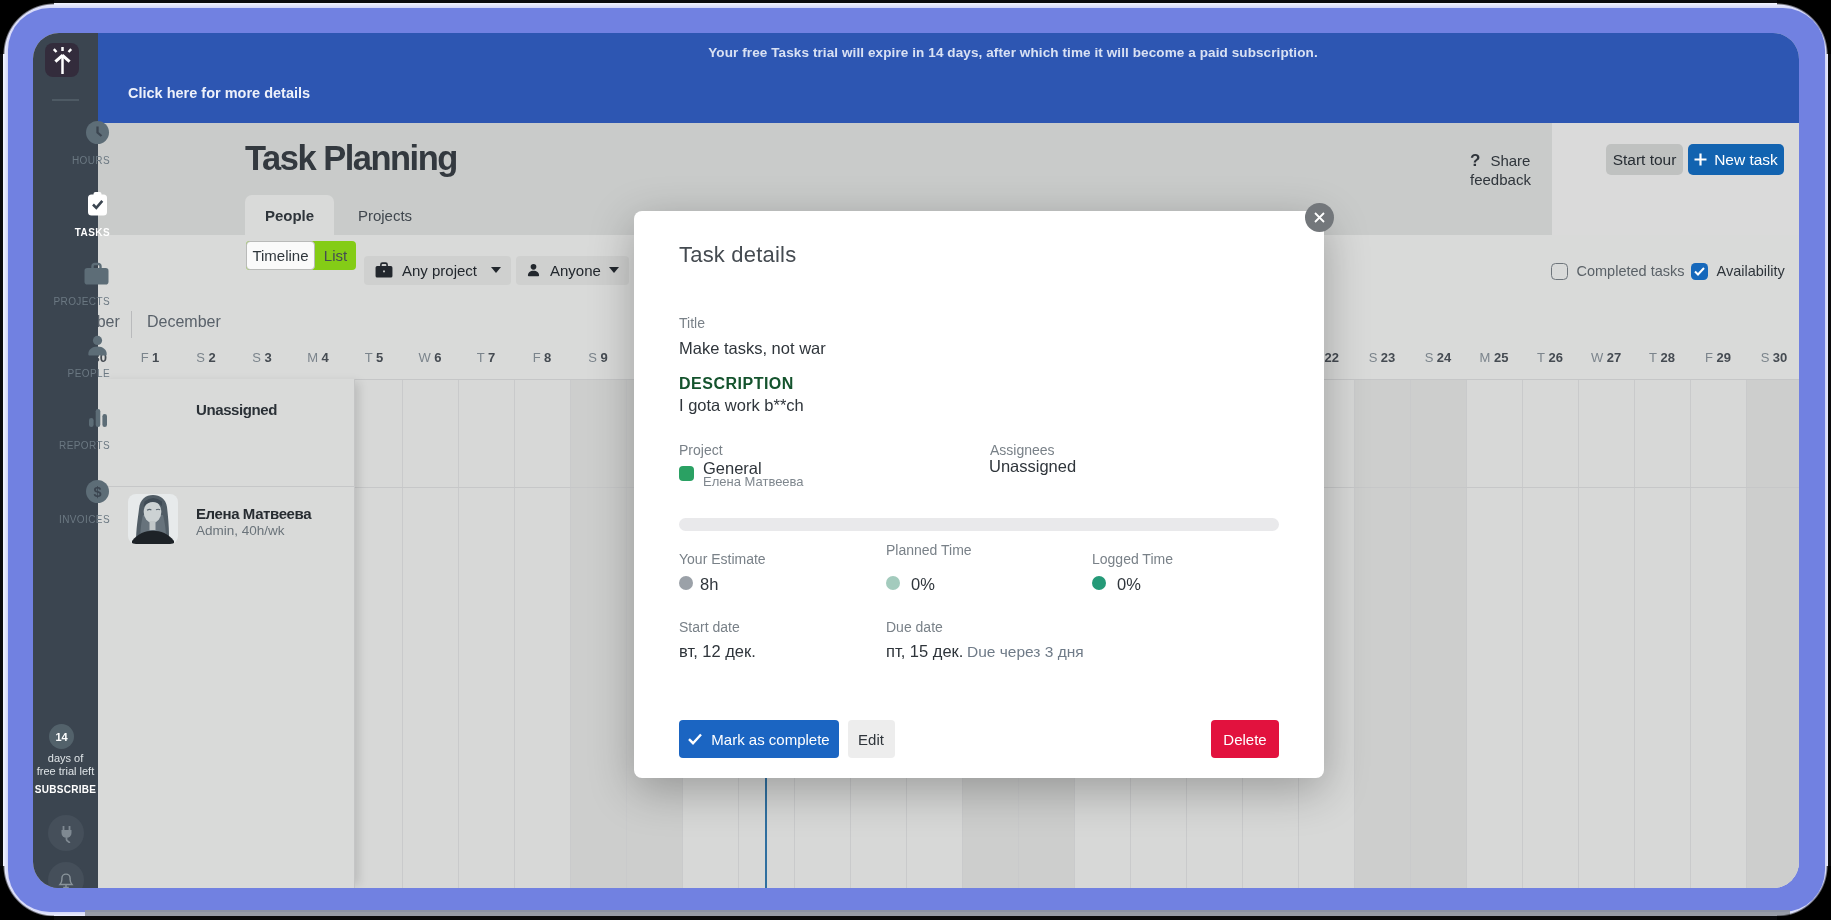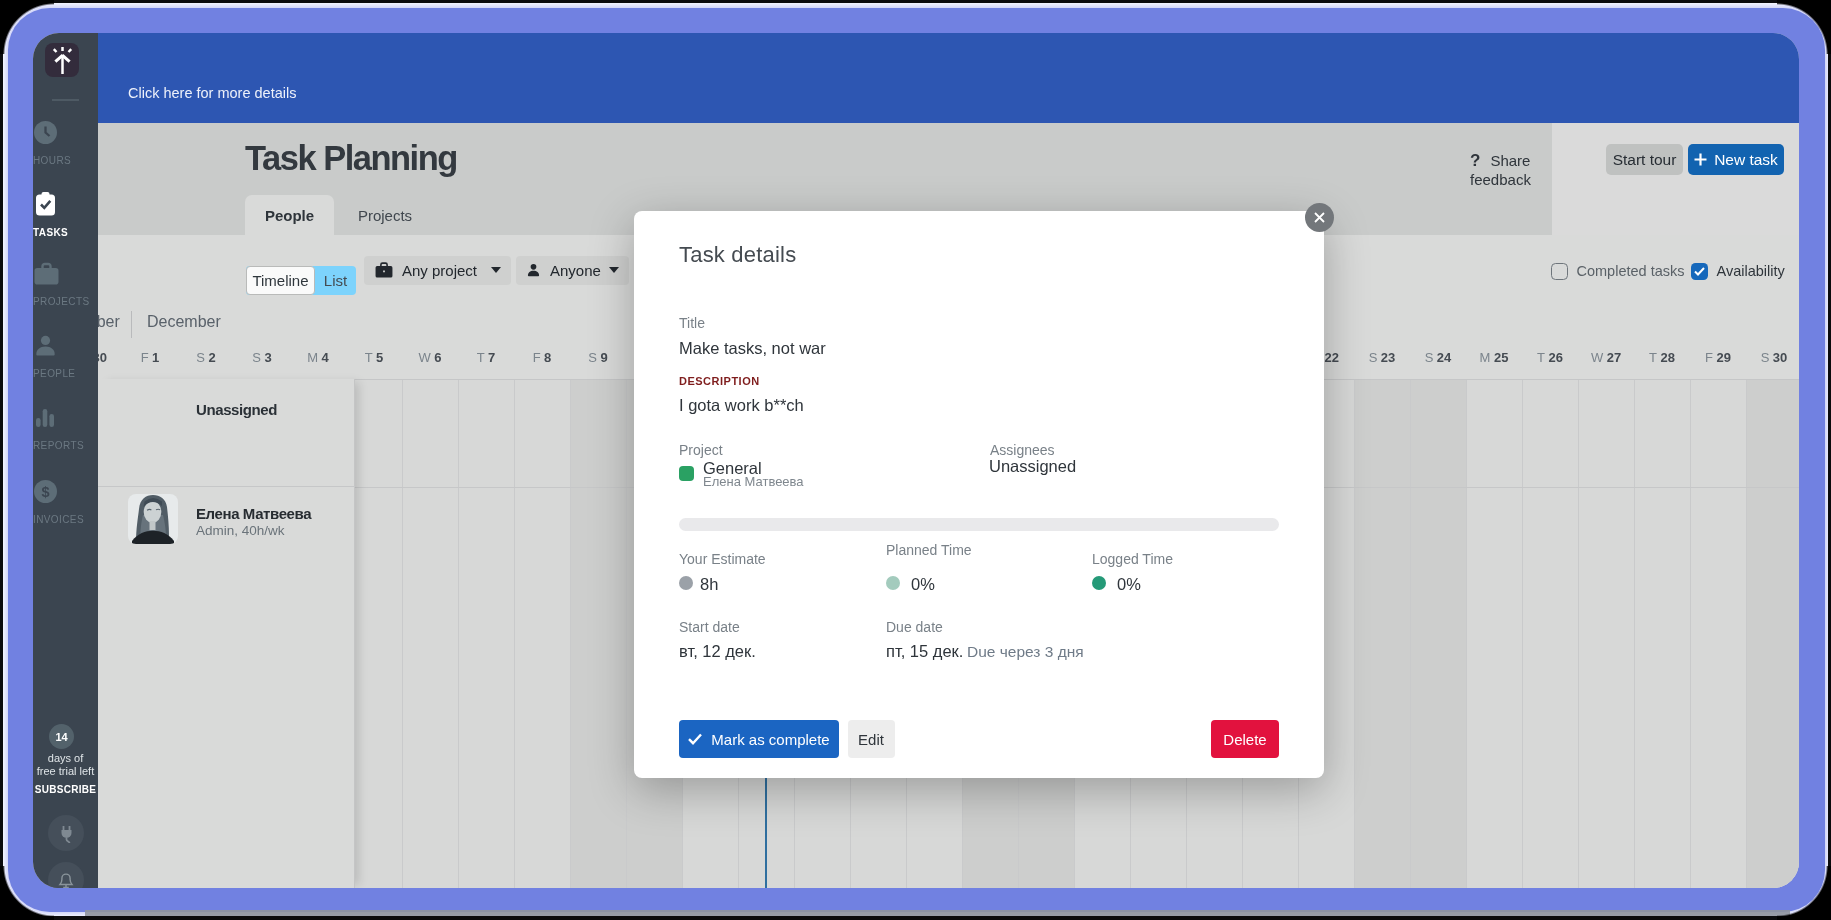--- a/index.html
+++ b/index.html
@@ -12,36 +12,36 @@
 #cTR{right:0;top:0;background:radial-gradient(circle at 0% 100%, rgba(0,0,0,0) 49px, #000 51px)}
 #cBL{left:0;bottom:0;background:radial-gradient(circle at 100% 0%, rgba(0,0,0,0) 49px, #000 51px)}
 #cBR{right:0;bottom:0;background:radial-gradient(circle at 0% 0%, rgba(0,0,0,0) 49px, #000 51px)}
 .edgestrip{position:absolute;background:#0b0b0d;z-index:49}
 #botblack{position:absolute;left:0px;top:916px;width:1831px;height:4px;background:#0b0b0d}
 
 #app{position:absolute;left:33px;top:33px;width:1766px;height:855px;border-radius:26px;overflow:hidden;background:#dadada}
 
 #banner{position:absolute;left:65px;top:0;width:1701px;height:90px;background:#2d56b2}
 #banner .l1{position:absolute;left:535px;top:12px;width:760px;text-align:center;font-size:13.5px;font-weight:700;color:#d9e1f3;letter-spacing:.1px}
-#banner .l2{position:absolute;left:30px;top:52px;font-size:14.5px;font-weight:400;color:#eef1fa}
+#banner .l2{position:absolute;left:30px;top:52px;font-size:14.5px;font-weight:700;color:#eef1fa}
 
 #header{position:absolute;left:65px;top:90px;width:1454px;height:112px;background:#c9cbca}
 #title{position:absolute;left:147px;top:16px;font-size:34.5px;font-weight:700;color:#33393f;letter-spacing:-1.5px}
 #sharefb{position:absolute;left:1372px;top:28px;font-size:15px;font-weight:500;color:#2f353b}
 #sharefb b{font-size:17px;font-weight:700;margin-right:10px}
 .btn{position:absolute;border-radius:5px;font-size:15.5px;display:flex;align-items:center;justify-content:center}
 #starttour{left:1508px;top:21px;width:77px;height:31px;background:#bfc1c0;color:#272d33}
 #newtask{left:1590px;top:21px;width:96px;height:31px;background:#1263b0;color:#fff;font-weight:500}
 #newtask svg{margin-right:7px}
 
 #tabPeople{position:absolute;left:147px;top:72px;width:89px;height:40px;background:#d9dad9;border-radius:7px 7px 0 0;display:flex;align-items:center;justify-content:center;font-size:15px;font-weight:700;color:#2e343a}
 #tabProjects{position:absolute;left:257px;top:72px;width:60px;height:40px;display:flex;align-items:center;justify-content:center;font-size:15px;font-weight:500;color:#40474e}
 
 #filters{position:absolute;left:65px;top:202px;width:1701px;height:144px;background:#d9dad9}
-#seg{position:absolute;left:148px;top:31px;width:110px;height:29px;background:#7dd3fc;border-radius:4px;display:flex}
+#seg{position:absolute;left:148px;top:6px;width:110px;height:29px;background:#84cc16;border-radius:4px;display:flex}
 #seg .on{width:69px;height:29px;background:#fafafa;border:1px solid #b9bab9;border-radius:4px;display:flex;align-items:center;justify-content:center;font-size:15px;color:#2f363c;font-weight:500}
 #seg .off{flex:1;display:flex;align-items:center;justify-content:center;font-size:15px;color:#454c52;font-weight:500}
 .pill{position:absolute;top:20.5px;height:29px;background:#cfd0cf;border-radius:4px;display:flex;align-items:center;font-size:15px;font-weight:500;color:#22272d}
 #pillproj{left:266px;width:147px;padding-left:11px}
 #pillproj .tx{margin-left:9px}
 #pillany{left:418px;width:113px;padding-left:10px}
 #pillany .tx{margin-left:9px}
 .caret{width:0;height:0;border-left:5.5px solid transparent;border-right:5.5px solid transparent;border-top:6.5px solid #22272d;margin-left:auto;margin-right:10px}
 
 .cbrow{position:absolute;top:28px;display:flex;align-items:center;font-size:14.5px;color:#2f353b}
@@ -69,54 +69,55 @@
 #panel{position:absolute;left:65px;top:346px;width:257px;height:509px;background:#d9dad9;border-right:1px solid #c4c5c5;box-shadow:7px 0 9px -3px rgba(0,0,0,.13)}
 #panelsep{position:absolute;left:0;top:107px;width:257px;height:1px;background:#c6c7c8}
 #unass{position:absolute;left:98px;top:22px;font-size:15px;letter-spacing:-.4px;font-weight:700;color:#2b3137}
 #avatar{position:absolute;left:30px;top:115px;width:50px;height:50px;border-radius:8px;overflow:hidden}
 #pname{position:absolute;left:98px;top:126px;font-size:15px;letter-spacing:-.4px;font-weight:700;color:#272c31}
 #prole{position:absolute;left:98px;top:144px;font-size:13.5px;color:#6a737a}
 
 #sidebar{position:absolute;left:0;top:0;width:65px;height:855px;background:#3b4550;z-index:5}
 #logo{position:absolute;left:12px;top:10px;width:34px;height:34px;border-radius:8px;background:#332c3c;display:flex;align-items:center;justify-content:center}
 #sbsep{position:absolute;left:19px;top:66px;width:27px;height:1.5px;background:#4e5a64}
-.sbitem{position:absolute;left:0;width:65px;text-align:left}
+.sbitem{position:absolute;left:12px;width:65px;text-align:right}
 .sbitem .lab{display:block;font-size:10px;letter-spacing:.4px;color:#6b7882;margin-top:6px}
 .sbitem.on .lab{color:#fff;font-weight:700;font-size:10px}
 #trial14{position:absolute;left:16px;top:691px;width:25px;height:25px;border-radius:50%;background:#53626b;color:#fff;font-size:11px;font-weight:700;display:flex;align-items:center;justify-content:center}
 #tdays{position:absolute;left:-10px;top:719px;width:85px;text-align:center;font-size:11px;color:#dfe4e7;line-height:12.5px}
 #subscribe{position:absolute;left:0px;top:751px;width:65px;text-align:center;font-size:10px;font-weight:700;color:#fff;letter-spacing:.3px}
 .sbcirc{position:absolute;left:15px;width:36px;height:36px;border-radius:50%;background:#454f5a;display:flex;align-items:center;justify-content:center}
 
 #modal{position:absolute;left:634px;top:211px;width:690px;height:567px;background:#fff;border-radius:8px;box-shadow:0 12px 45px rgba(0,0,0,.28);z-index:30}
 #mclose{position:absolute;left:1305px;top:203px;width:29px;height:29px;border-radius:50%;background:#73777b;z-index:31;display:flex;align-items:center;justify-content:center}
 .mt{position:absolute;font-size:22px;font-weight:400;color:#454b51;left:45px;top:31px;letter-spacing:.2px}
 .lbl{position:absolute;font-size:14px;color:#798188}
 .val{position:absolute;font-size:16.5px;color:#2f353b}
-#mdesc{position:absolute;left:45px;top:164px;font-size:11px;font-weight:700;letter-spacing:.5px;color:#7f1d1d}
+#mdesc{position:absolute;left:45px;top:164px;font-size:16px;font-weight:700;letter-spacing:.5px;color:#14532d}
 #greensq{position:absolute;left:45px;top:433px;width:15px;height:15px;border-radius:4px;background:#2aa163}
 #msub{position:absolute;left:69px;top:441px;font-size:13px;color:#7f878e}
 #mbar{position:absolute;left:45px;top:307px;width:600px;height:13px;border-radius:6.5px;background:#e9e9eb}
 .dot{position:absolute;width:14px;height:14px;border-radius:50%}
 .mbtn{position:absolute;height:38px;border-radius:4px;display:flex;align-items:center;justify-content:center;font-size:15px;font-weight:500}
 </style></head>
 <body>
 <div id="stage">
   <div id="frame"></div>
   <div id="botgray"></div>
   <div id="botblack"></div>
   <div class="corner" id="cTL"></div>
   <div class="corner" id="cTR"></div>
   <div class="corner" id="cBL"></div>
   <div class="corner" id="cBR"></div>
   <div class="edgestrip" style="left:0;top:0;width:1831px;height:3px"></div>
   <div class="edgestrip" style="left:0;top:0;width:3px;height:920px"></div>
   <div class="edgestrip" style="right:0;top:0;width:3px;height:920px"></div>
   <div id="app">
     <div id="banner">
+      <div class="l1">Your free Tasks trial will expire in 14 days, after which time it will become a paid subscription.</div>
       <div class="l2">Click here for more details</div>
     </div>
     <div id="header">
       <div id="title">Task Planning</div>
       <div id="sharefb"><b>?</b>Share feedback</div>
       <div class="btn" id="starttour">Start tour</div>
       <div class="btn" id="newtask"><svg width="13" height="13" viewBox="0 0 13 13">
             <path d="M6.5 0.5 V12.5 M0.5 6.5 H12.5" stroke="#fff" stroke-width="2.2"></path>
           </svg>New task</div>
       <div id="tabPeople">People</div>

